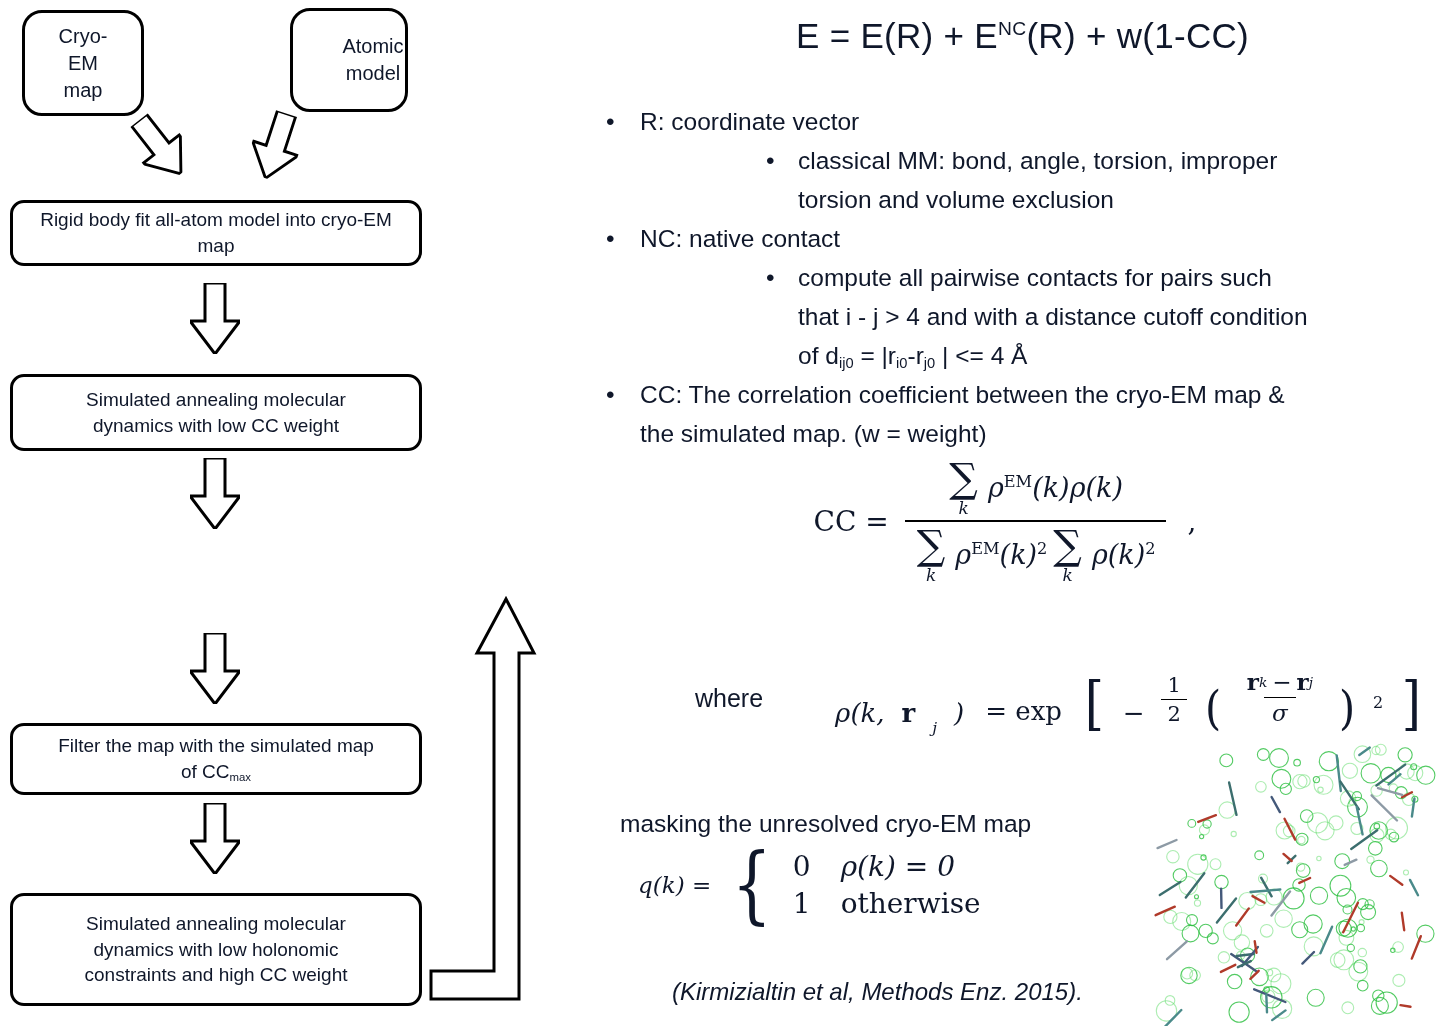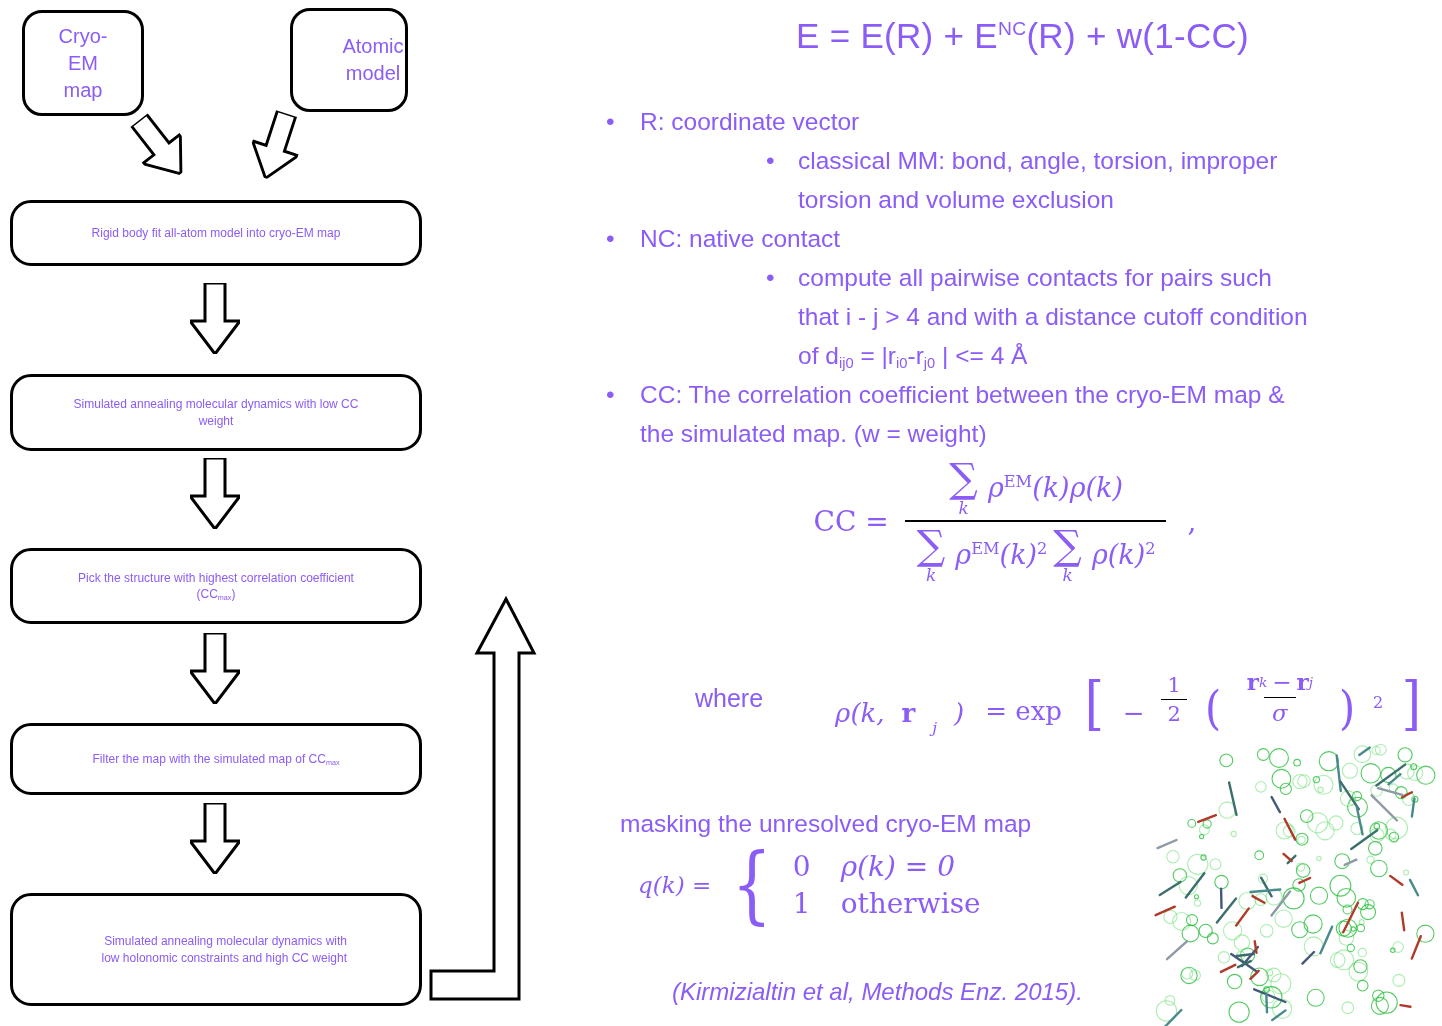--- a/index.html
+++ b/index.html
@@ -1,22 +1,22 @@
 <!DOCTYPE html>
 <html><head>
 <meta charset="utf-8">
 <style>
   html,body{margin:0;padding:0;background:#fff;}
   .page{position:relative;width:1442px;height:1026px;background:#fff;overflow:hidden;
-        font-family:"Liberation Sans",sans-serif;color:#8b5cf6;}
+        font-family:"Liberation Sans",sans-serif;color:#0f172a;}
 
   
-  .fc-box{position:absolute;border:3px solid #000;border-radius:21px;background:#fff;
+  .fc-box{position:absolute;border:3px solid #000;border-radius:14px;background:#fff;
           display:flex;align-items:center;justify-content:center;box-sizing:border-box;
-          font-size:12px;line-height:1.35;}
+          font-size:19px;line-height:1.35;}
   .fc-label{text-align:center;display:block;padding:4px 26px;}
   .fc-box.top{border-radius:20px;font-size:20px;}
   .pre{white-space:pre-line;}
   .fc-arrow{position:absolute;}
   .fc-arrow polygon{fill:#fff;stroke:#000;stroke-width:3;stroke-linejoin:miter;}
   sub{font-size:0.6em;vertical-align:-0.25em;line-height:0;}
   sup{font-size:0.6em;vertical-align:super;line-height:0;}
 
   
   .energy{position:absolute;left:600px;top:16px;width:845px;text-align:center;
@@ -106,38 +106,35 @@
   </svg>
 
   <div class="fc-box" style="left:10px;top:374px;width:412px;height:77px;">
     <span class="fc-label" style="padding:4px 48px;">Simulated annealing molecular dynamics with low CC weight</span>
   </div>
 
   <svg class="fc-arrow" style="left:190px;top:458px;" width="50" height="71" viewBox="0 0 50 71">
     <polygon points="15,0 35,0 35,38 50,38 25,71 0,38 15,38"></polygon>
   </svg>
 
-  <div class="fc-box" style="left:10px;top:548px;width:412px;height:76px;">
-    <span class="fc-label" style="padding:4px 48px;"><span>Pick the structure with highest correlation coefficient (CC</span><sub>max</sub><span>)</span></span>
-  </div>
 
   <svg class="fc-arrow" style="left:190px;top:633px;" width="50" height="71" viewBox="0 0 50 71">
     <polygon points="15,0 35,0 35,38 50,38 25,71 0,38 15,38"></polygon>
   </svg>
 
   <div class="fc-box" style="left:10px;top:723px;width:412px;height:72px;">
     <span class="fc-label" style="padding:4px 40px;"><span>Filter the map with the simulated map of CC</span><sub>max</sub></span>
   </div>
 
   <svg class="fc-arrow" style="left:190px;top:803px;" width="50" height="71" viewBox="0 0 50 71">
     <polygon points="15,0 35,0 35,38 50,38 25,71 0,38 15,38"></polygon>
   </svg>
 
   <div class="fc-box" style="left:10px;top:893px;width:412px;height:113px;">
-    <span class="fc-label" style="padding:4px 72px;text-align:right;">Simulated annealing molecular dynamics with low holonomic constraints and high CC weight</span>
+    <span class="fc-label" style="padding:4px 52px;">Simulated annealing molecular dynamics with low holonomic constraints and high CC weight</span>
   </div>
 
   <svg class="fc-arrow" style="left:428px;top:593px;" width="112" height="412" viewBox="0 0 112 412">
     <polygon points="78,6 106,60 91,60 91,406 3,406 3,378 66,378 66,60 49,60"></polygon>
   </svg>
 
   <div class="energy">
     <span>E = E(R) + E</span><sup>NC</sup><span>(R) + w(1-CC)</span>
   </div>
 

